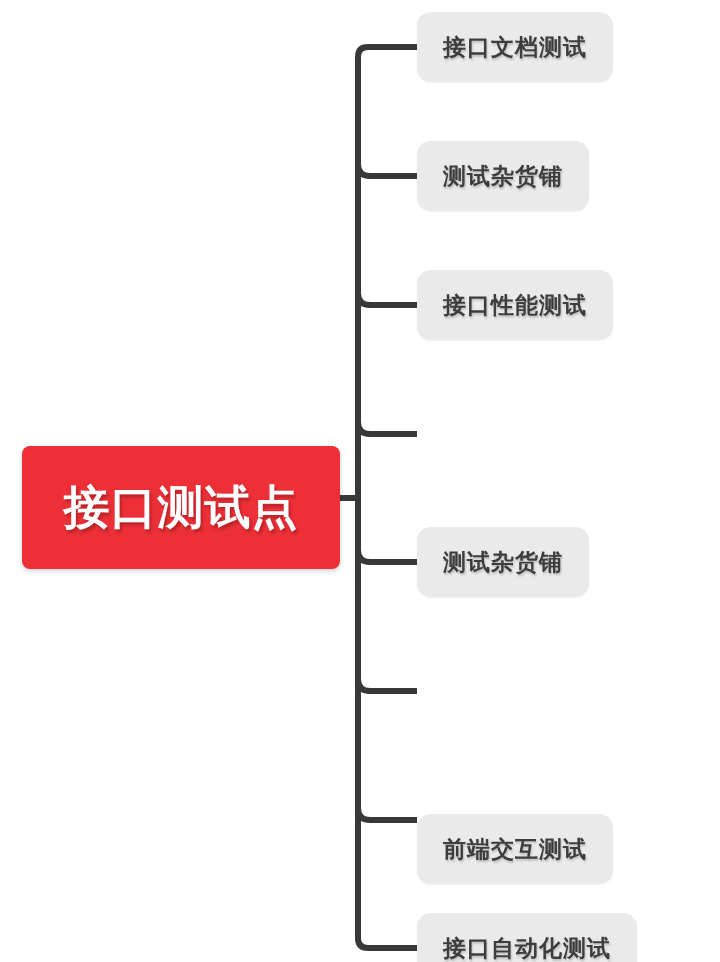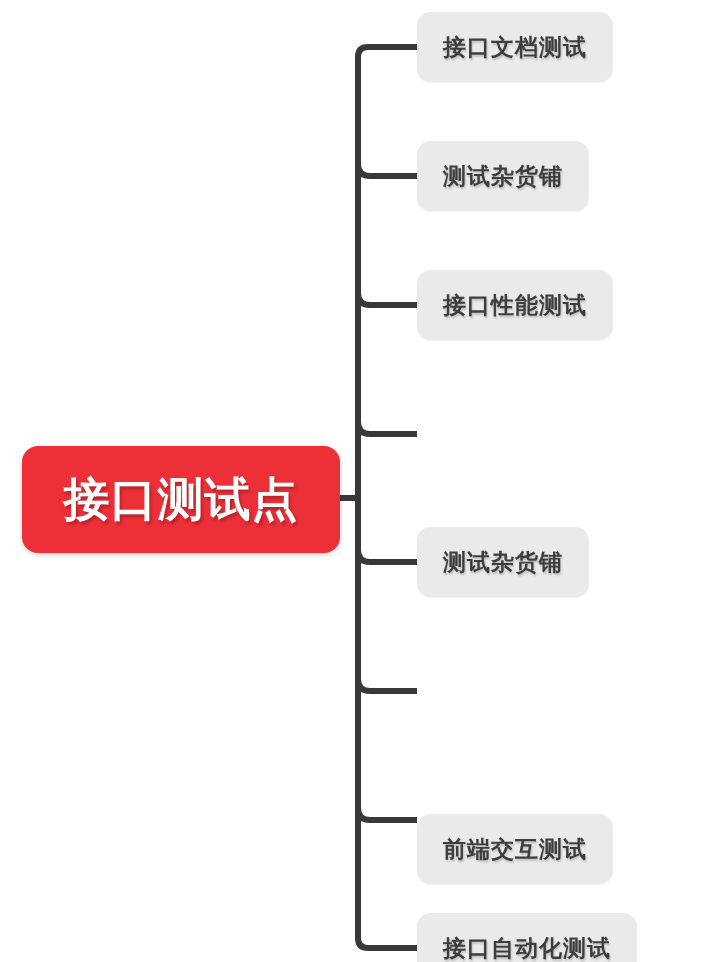--- a/index.html
+++ b/index.html
@@ -31,23 +31,23 @@
     stroke: var(--connector, #383838);
     stroke-width: 6;
     stroke-linecap: butt;
     stroke-linejoin: round;
   }
   .root-node {
     position: absolute;
     left: 22px;
     top: 446px;
     width: 318px;
-    height: 107px;
+    height: 123px;
     background: var(--root_bg, #ED3038);
-    border-radius: 16px;
+    border-radius: 8px;
     display: flex;
     align-items: center;
     justify-content: center;
     box-shadow: 0 2px 5px rgba(0,0,0,0.18);
   }
   .root-node span {
     color: var(--root_text, #ffffff);
     font-size: 46px;
     font-weight: bold;
     letter-spacing: 1px;

